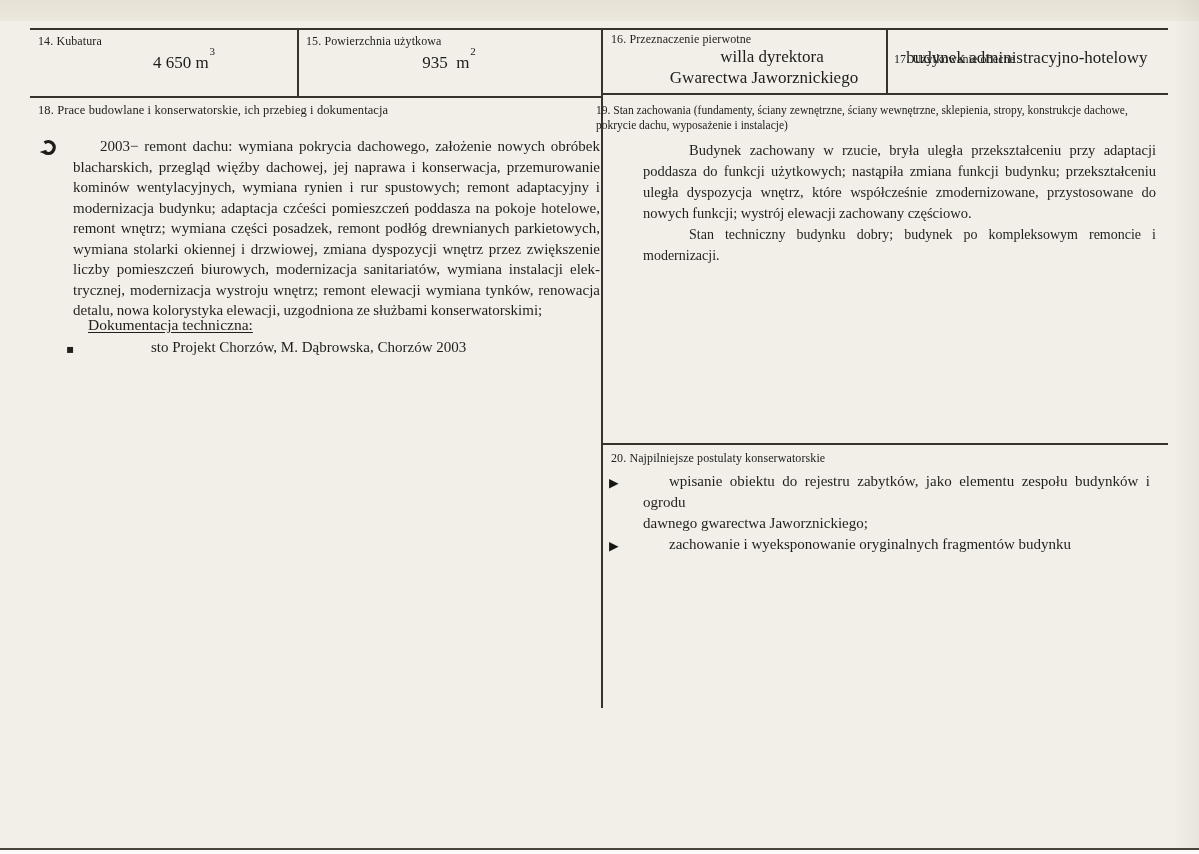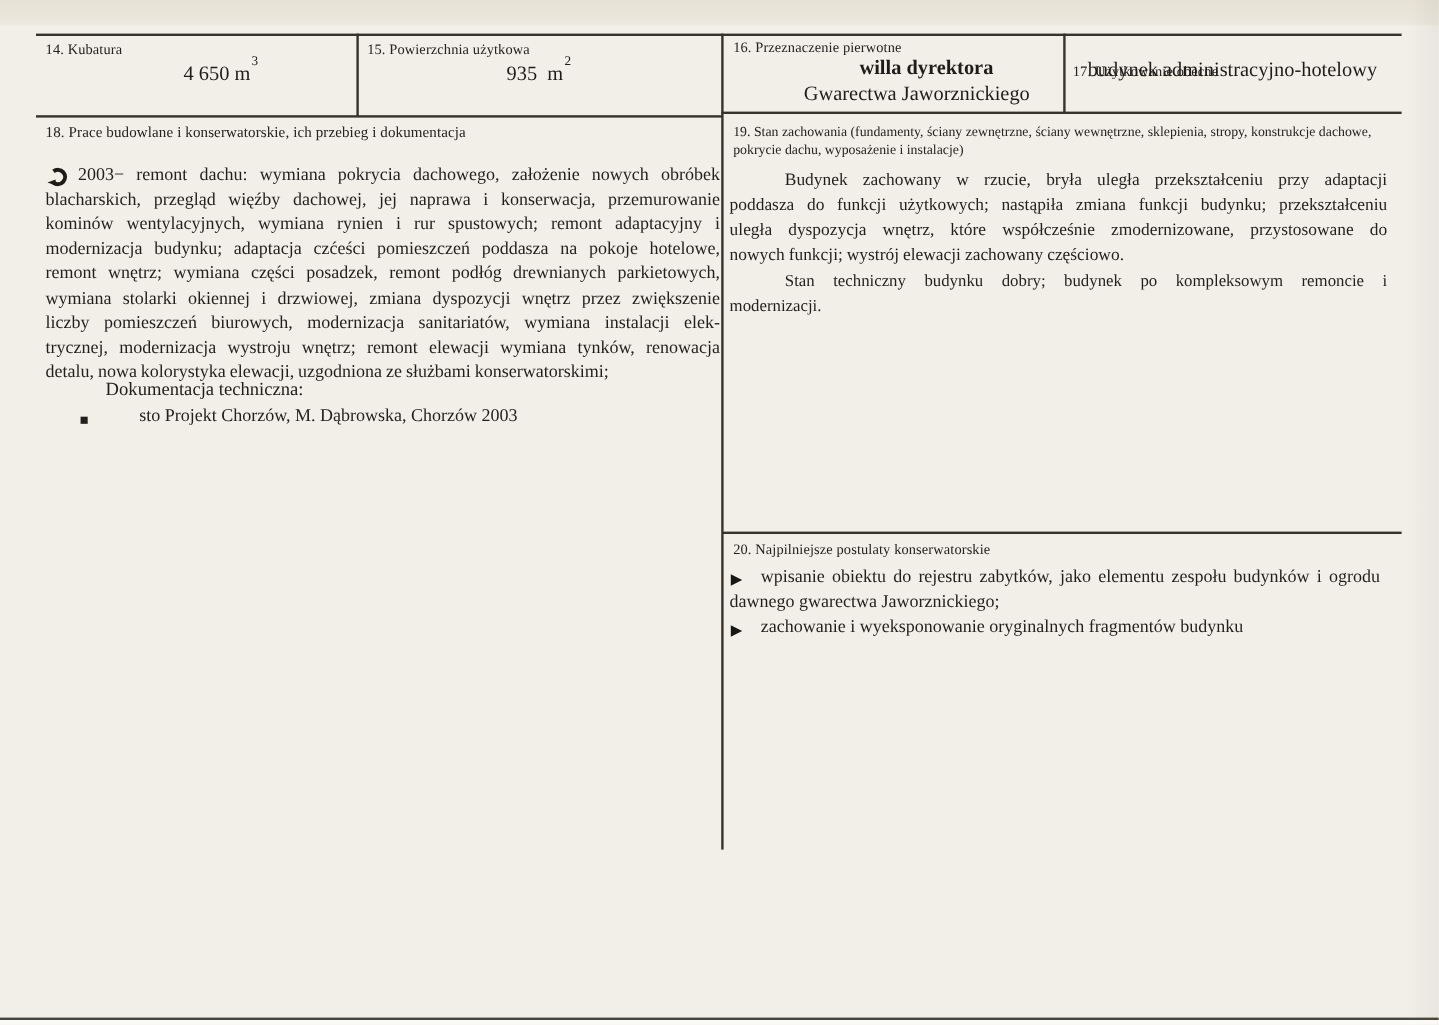--- a/index.html
+++ b/index.html
@@ -15,37 +15,37 @@
 
   .hline, .vline { position:absolute; background:#35332c; }
 
   .flabel { position:absolute; font-size:12px; color:#23221f; letter-spacing:0.1px; }
   .fvalue { position:absolute; font-size:17px; color:#1d1c19; text-align:center; }
   sup.u { font-size:11px; position:relative; top:-6px; left:1px; }
 
   .lines-block { position:absolute; color:#201f1c; }
   .lines-block .line { white-space:normal; }
 
-  .jlines .line { text-align:justify; text-align-last:justify; }
+  .jlines .line { text-align:justify; text-align-last:justify;margin-left:35px; }
   .jlines .line.last { text-align:justify; text-align-last:left; }
   .plain .line { text-align:left; }
 
   .p18 { left:38px; top:136px; width:562px; font-size:15px; line-height:20.5px; word-spacing:-0.5px; }
   .p18 .line:first-child { text-indent:27px; }
   .arrow-bullet { position:absolute; left:39px; top:139px; }
 
   .doc-head { position:absolute; left:88px; top:316px; font-size:15.5px; color:#1f1e1b;
-              text-underline-offset:2px; }
+              text-decoration:underline; text-underline-offset:2px; }
   .doc-item { position:absolute; left:80px; top:337px; width:520px; font-size:15px;
               line-height:20.5px; color:#201f1c; }
   .doc-item .sq { position:absolute; left:-14px; top:2px; font-size:12px;
                   font-family:"DejaVu Sans",sans-serif; }
   .doc-item .line.last { text-align:left; text-align-last:left; padding-left:36px; }
 
-  .f19label { left:611px; top:103px; width:556px; font-size:11.5px; line-height:14.5px; color:#23221f; }
+  .f19label { left:596px; top:103px; width:556px; font-size:11.5px; line-height:14.5px; color:#23221f; }
   .p19a { left:608px; top:140px; width:548px; font-size:14.5px; line-height:21px; word-spacing:-0.3px; }
   .p19b { left:608px; top:224px; width:548px; font-size:14px; line-height:21px; word-spacing:-0.3px; }
   .p19a .line:first-child, .p19b .line:first-child { text-indent:46px; }
 
   .post-wrap { position:absolute; left:608px; top:471px; width:542px; font-size:15px;
                line-height:21px; color:#201f1c; }
   .post-item { position:relative; }
   .post-item .tri { position:absolute; left:1px; top:1px; font-size:12.5px;
                     font-family:"DejaVu Sans",sans-serif; color:#161613; }
   .post-item .line:first-child { text-indent:26px; }
@@ -69,21 +69,21 @@
   <div class="fvalue" style="left:30px; top:51px; width:267px; padding-left:40px;">
     <span>4 650 m</span><sup class="u">3</sup>
   </div>
 
   <div class="flabel" style="left:306px; top:34px;">15. Powierzchnia użytkowa</div>
   <div class="fvalue" style="left:297px; top:51px; width:303px;">
     <span>935&nbsp; m</span><sup class="u">2</sup>
   </div>
 
   <div class="flabel" style="left:611px; top:32px;">16. Przeznaczenie pierwotne</div>
-  <div class="fvalue" style="left:602px; top:47px; width:340px;font-weight:bold;">willa dyrektora</div>
+  <div class="fvalue" style="left:602px; top:47px; width:340px;">willa dyrektora</div>
   <div class="fvalue" style="left:602px; top:68px; width:324px;">Gwarectwa Jaworznickiego</div>
 
   <div class="flabel" style="left:894px; top:32px;margin-top:20px;">17. Użytkowanie obecne</div>
   <div class="fvalue" style="left:886px; top:48px; width:282px;">budynek administracyjno-hotelowy</div>
 
   <div class="flabel" style="left:38px; top:103px; font-size:12.5px;">18. Prace budowlane i konserwatorskie, ich przebieg i dokumentacja</div>
 
   <svg class="arrow-bullet" width="18" height="17" viewBox="0 0 20 18">
     <path d="M6.2 3.8 A 6.6 6.6 0 1 1 6.2 14.2" fill="none" stroke="#1d1c19" stroke-width="3.7"></path>
     <polygon points="8.2,11.4 8.2,16.9 0.6,14.1" fill="#1d1c19"></polygon>

